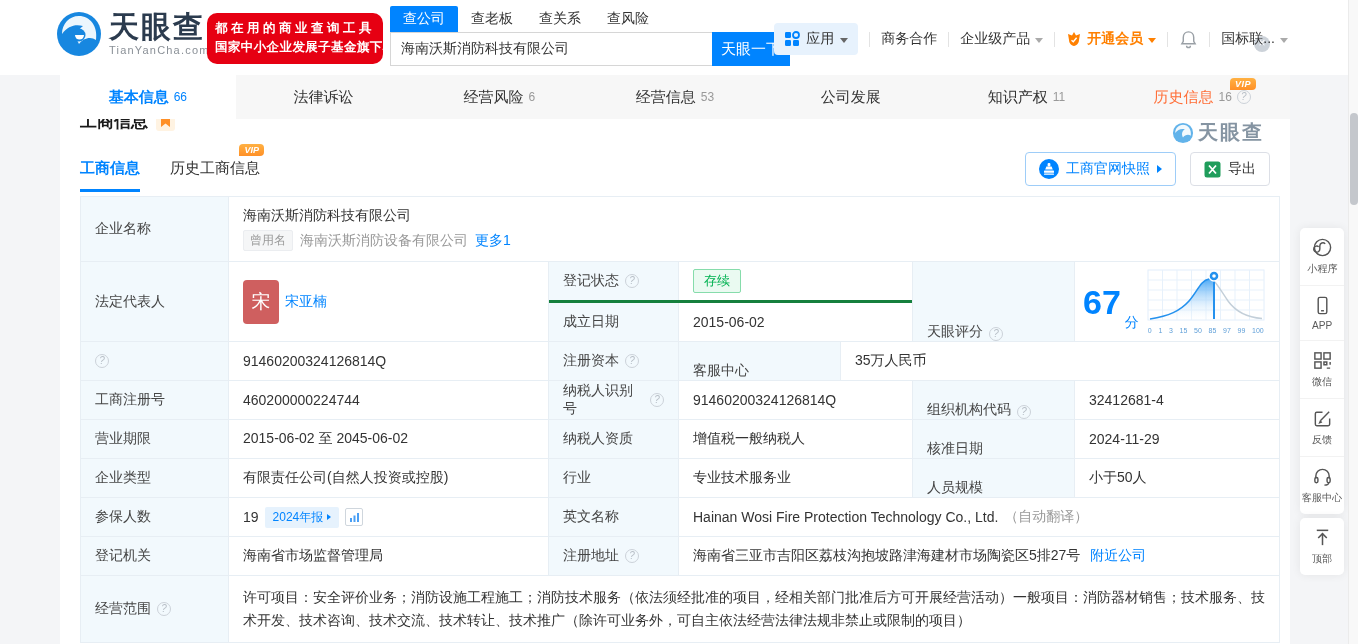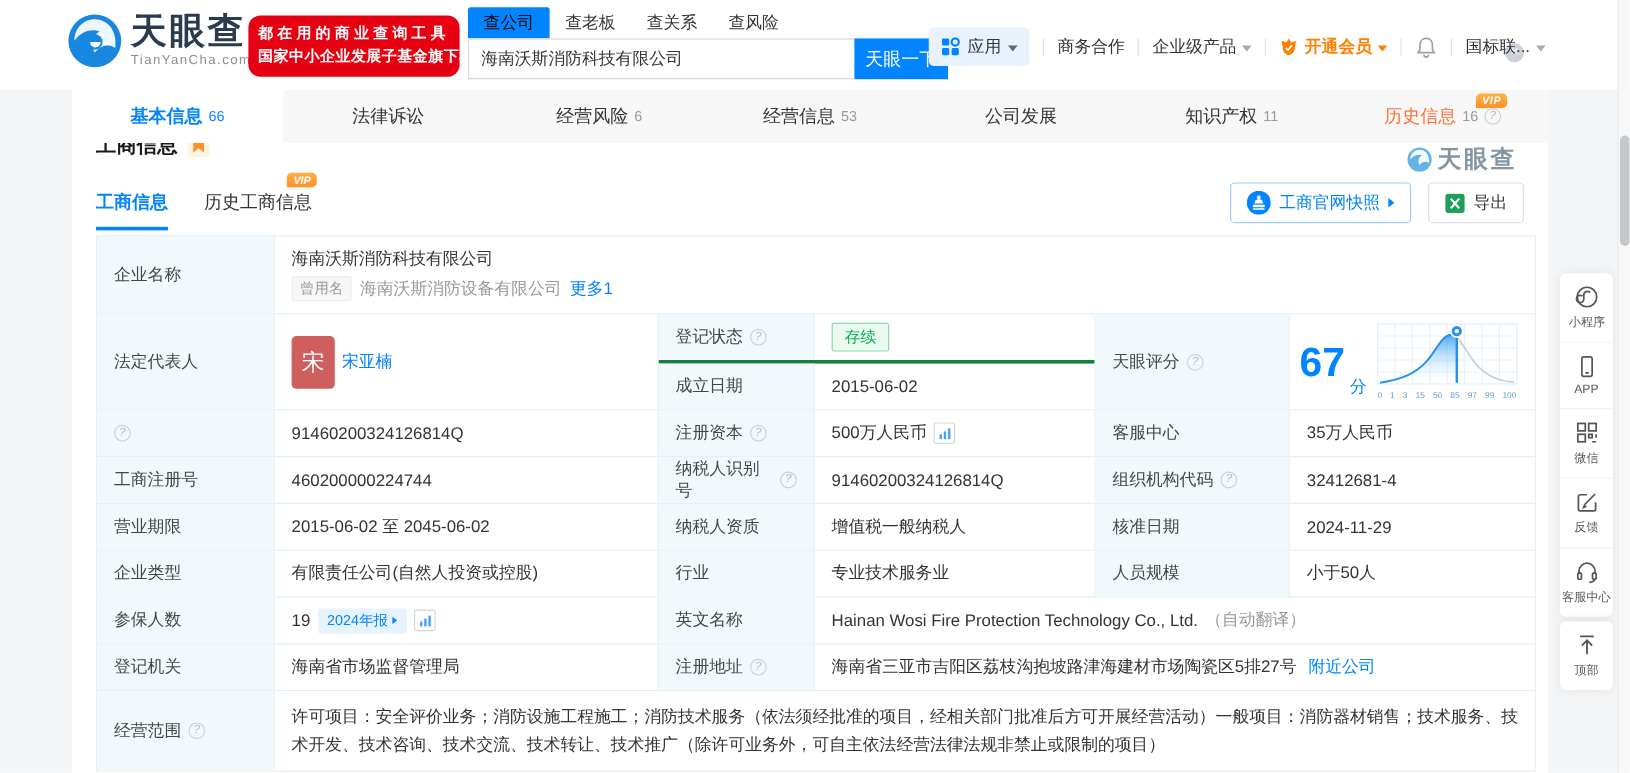--- a/index.html
+++ b/index.html
@@ -13,21 +13,21 @@
   .logo-txt { margin-left:6px; }
   .logo-name { font-size:30px; font-weight:bold; color:#2b3b4e; letter-spacing:2px; line-height:30px; }
   .logo-domain { font-size:11px; color:#8a9097; letter-spacing:1.2px; margin-top:2px; }
   .slogan { position:absolute; left:207px; top:13px; width:176px; background:#e60012; color:#fff; font-size:12.5px; font-weight:bold; padding:6px 8px; border-radius:10px; line-height:1.55; }
   .slogan .l1 { letter-spacing:3.5px; white-space:nowrap; }
   .slogan .l2 { letter-spacing:0.4px; white-space:nowrap; }
 
   .search { position:absolute; left:390px; top:5px; width:400px; }
   .stabs { display:flex; align-items:flex-end; height:27px; }
   .stab { font-size:14px; color:#333; padding:4px 13px; cursor:pointer; }
-  .stab.active { background:#0084ff; color:#000000; border-radius:2px 2px 0 0; }
+  .stab.active { background:#0084ff; color:#ffffff; border-radius:2px 2px 0 0; }
   .sbox { display:flex; height:34px; }
   .sinput { flex:1; border:1px solid #d6d6d6; border-right:none; padding:0 30px 0 10px; font-size:14px; color:#333; outline:none; font-family:inherit; }
   .sclear { position:absolute; right:88px; top:36px; width:16px; height:16px; border-radius:50%; background:#ccd2d9; color:#fff; font-size:12px; line-height:15px; text-align:center; cursor:pointer; }
   .sclear::after { content:"×"; }
   .sbtn { width:78px; background:#0084ff; color:#fff; font-size:15px; border:none; cursor:pointer; font-family:inherit; }
 
   .hmenu { position:absolute; right:70px; top:23px; display:flex; align-items:center; gap:11px; font-size:14px; }
   .chip { display:flex; align-items:center; gap:6px; background:#e7f2fd; padding:7px 10px; border-radius:4px; cursor:pointer; }
   .sep { width:1px; height:15px; background:#e3e3e3; }
   .mitem { color:#333; cursor:pointer; display:flex; align-items:center; gap:5px; }
@@ -62,21 +62,21 @@
   .btn.export { border:1px solid #dcdfe6; color:#333; }
   .tri-r { width:0; height:0; border-top:4px solid transparent; border-bottom:4px solid transparent; border-left:5px solid #0084ff; }
 
   
   .biz-table { position:absolute; top:77px; left:20px; width:1200px; border:1px solid #e7eef4; }
   .trow { display:flex; border-bottom:1px solid #e7eef4; align-items:stretch; }
   .trow:last-child { border-bottom:none; }
   .cell { display:flex; align-items:center; padding:0 14px; font-size:14px; border-right:1px solid #e7eef4; gap:6px; min-height:38px; }
   .cell.nr { border-right:none; }
   .lbl { background:#f2f9fd; color:#454545; }
-  .c1{width:148px;} .c2{width:320px;} .c3{width:130px;} .c4{width:234px;} .c5{width:162px;} .c6{flex:1;}
+  .c1{width:148px;} .c2{width:320px;} .c3{width:130px;} .c4{width:234px;} .c5{width:162px;align-items:flex-end;} .c6{flex:1;}
   .cspan { flex:1; }
   .h64{min-height:64px;} .h78{min-height:78px;} .h62{min-height:62px;}
   .mid { width:364px; display:flex; flex-direction:column; border-right:1px solid #e7eef4; }
   .mrow { display:flex; flex:1; border-bottom:3px solid #15803d; }
   .mrow:last-child { border-bottom:none; }
   .mc3 { width:130px; } .mc4 { flex:1; border-right:none; }
 
   .qicon { width:14px; height:14px; border:1px solid #ccd2d9; border-radius:50%; color:#b7bec6; font-size:10px; line-height:12px; text-align:center; flex:none; cursor:pointer; }
   .qicon::after { content:"?"; }
 
@@ -354,30 +354,20 @@
 
     <div class="trow">
       <div class="cell lbl c1">
         <i class="qicon"></i>
       </div>
       <div class="cell c2">91460200324126814Q</div>
       <div class="cell lbl c3">
         <span>注册资本</span>
         <i class="qicon"></i>
       </div>
-      <div class="cell c4">
-        <span>500万人民币</span>
-        <span class="trendbox">
-          <svg width="11" height="11" viewBox="0 0 11 11">
-              <rect x="1" y="6" width="2" height="4" fill="#4a9ff5"></rect>
-              <rect x="4.5" y="3.5" width="2" height="6.5" fill="#4a9ff5"></rect>
-              <rect x="8" y="1" width="2" height="9" fill="#4a9ff5"></rect>
-            </svg>
-        </span>
-      </div>
       <div class="cell lbl c5">客服中心</div>
       <div class="cell c6 nr">35万人民币</div>
     </div>
 
     <div class="trow">
       <div class="cell lbl c1">工商注册号</div>
       <div class="cell c2">460200000224744</div>
       <div class="cell lbl c3">
         <span>纳税人识别号</span>
         <i class="qicon"></i>

